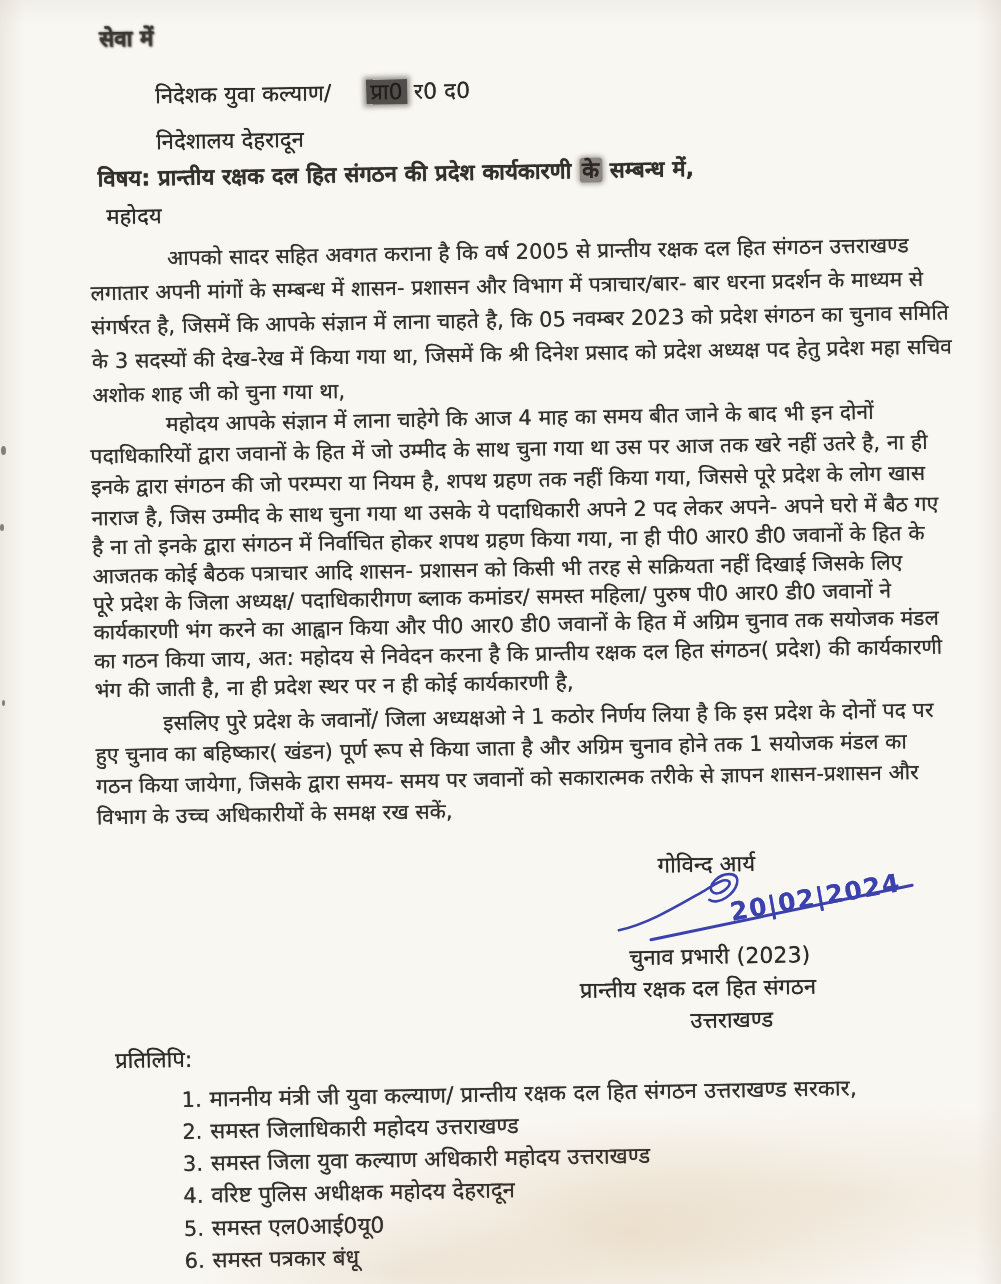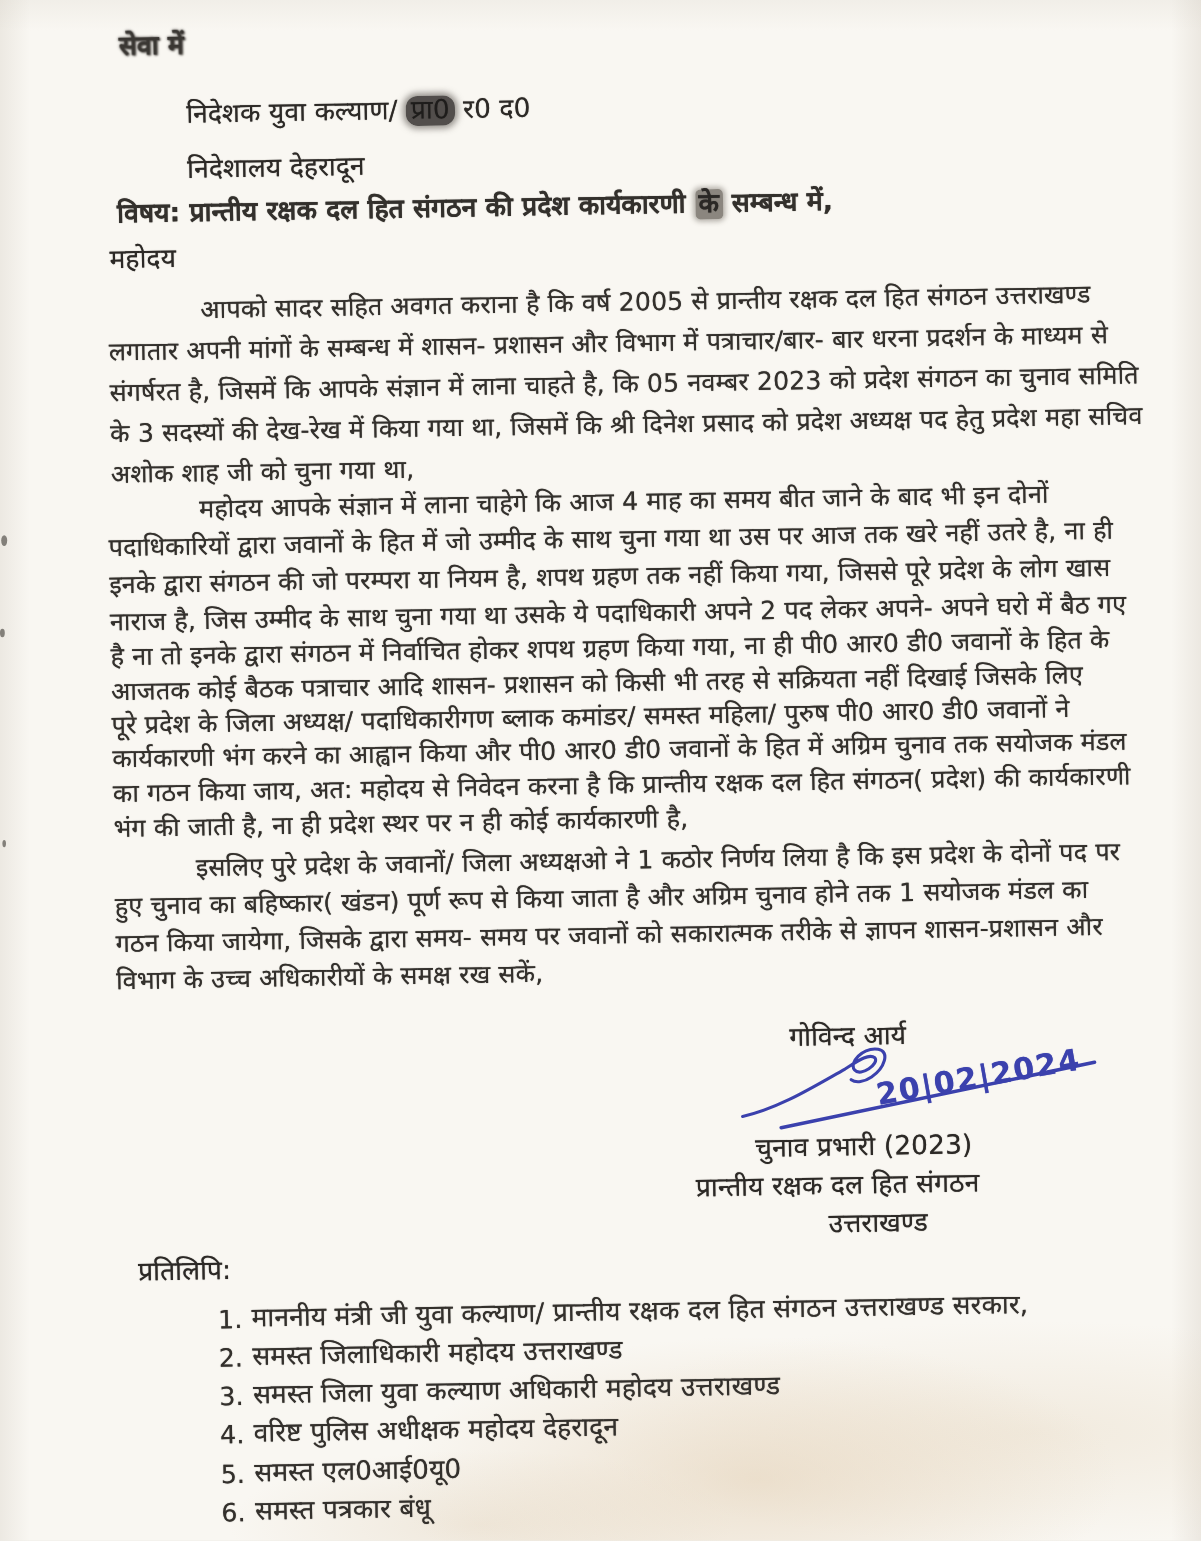--- a/index.html
+++ b/index.html
@@ -33,22 +33,23 @@
   }
   .hdr  { font-size:22px; color:#2c2926; }
   .boldln { font-weight:bold; }
   .blurred {
     font-weight:bold; color:#3a3733;
     text-shadow:0 0 2.2px rgba(55,52,48,0.95), 1px 1px 1.5px rgba(60,56,50,0.65);
     filter:blur(0.4px);
   }
   .smudge-dark {
     background:rgba(58,55,52,0.88); color:rgba(28,27,26,0.95);
-    border-radius:10px; padding:0 4px;
+    border-radius:0; padding:0 4px;
     box-shadow:0 0 5px 2.5px rgba(72,68,62,0.55);
+    margin-left:28px;
   }
   .smudge-soft {
     background:rgba(95,90,82,0.72); color:rgba(40,38,35,0.9);
     border-radius:4px; padding:0 3px;
     box-shadow:0 0 4px 2px rgba(100,94,85,0.45);
   }
   .sig-date {
     position:absolute; left:723px; top:888px;
     transform:rotate(-9deg);
     font-size:25px; letter-spacing:1.5px;
@@ -75,21 +76,21 @@
     </div>
 
     <div class="ln hdr" style="left:163px; top:122px;">निदेशालय देहरादून</div>
 
     <div class="ln boldln" style="left:104px; top:158px; font-size:22px;">
       <span>विषय: प्रान्तीय रक्षक दल हित संगठन की प्रदेश कार्यकारणी</span>
       <span class="smudge-soft">के</span>
       <span>सम्बन्ध में,</span>
     </div>
 
-    <div class="ln hdr" style="left:97px; top:196px;">महोदय</div>
+    <div class="ln hdr" style="left:112px; top:196px;">महोदय</div>
 
     <div>
       <div class="ln" style="left:172px; top:238px;">आपको सादर सहित अवगत कराना है कि वर्ष 2005 से प्रान्तीय रक्षक दल हित संगठन उत्तराखण्ड</div>
       <div class="ln" style="left:95px;  top:272px;">लगातार अपनी मांगों के सम्बन्ध में शासन- प्रशासन और विभाग में पत्राचार/बार- बार धरना प्रदर्शन के माध्यम से</div>
       <div class="ln" style="left:95px;  top:306px;">संगर्षरत है, जिसमें कि आपके संज्ञान में लाना चाहते है, कि 05 नवम्बर 2023 को प्रदेश संगठन का चुनाव समिति</div>
       <div class="ln" style="left:95px;  top:340px;">के 3 सदस्यों की देख-रेख में किया गया था, जिसमें कि श्री दिनेश प्रसाद को प्रदेश अध्यक्ष पद हेतु प्रदेश महा सचिव</div>
       <div class="ln" style="left:95px;  top:374px;">अशोक शाह जी को चुना गया था,</div>
     </div>
 
     <div>

